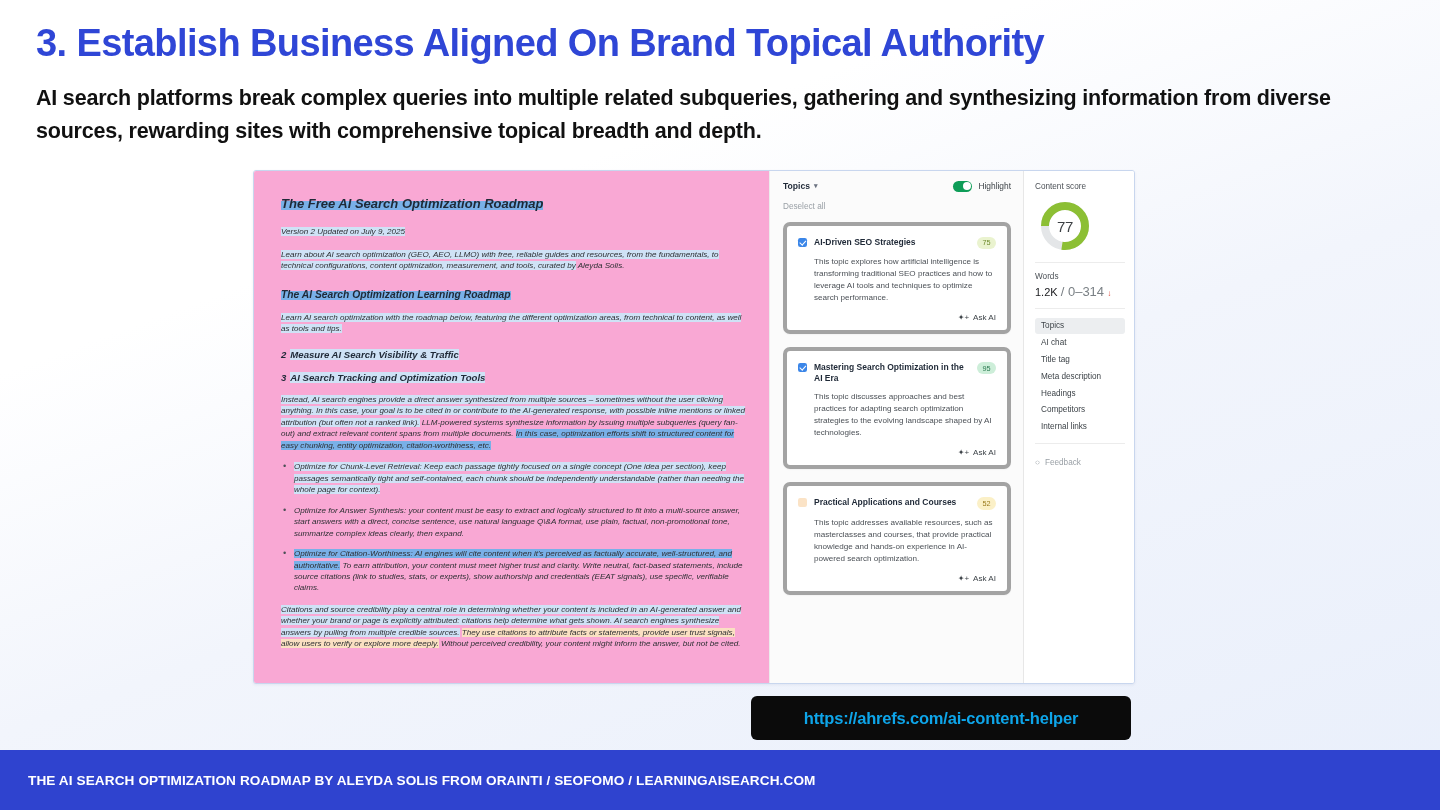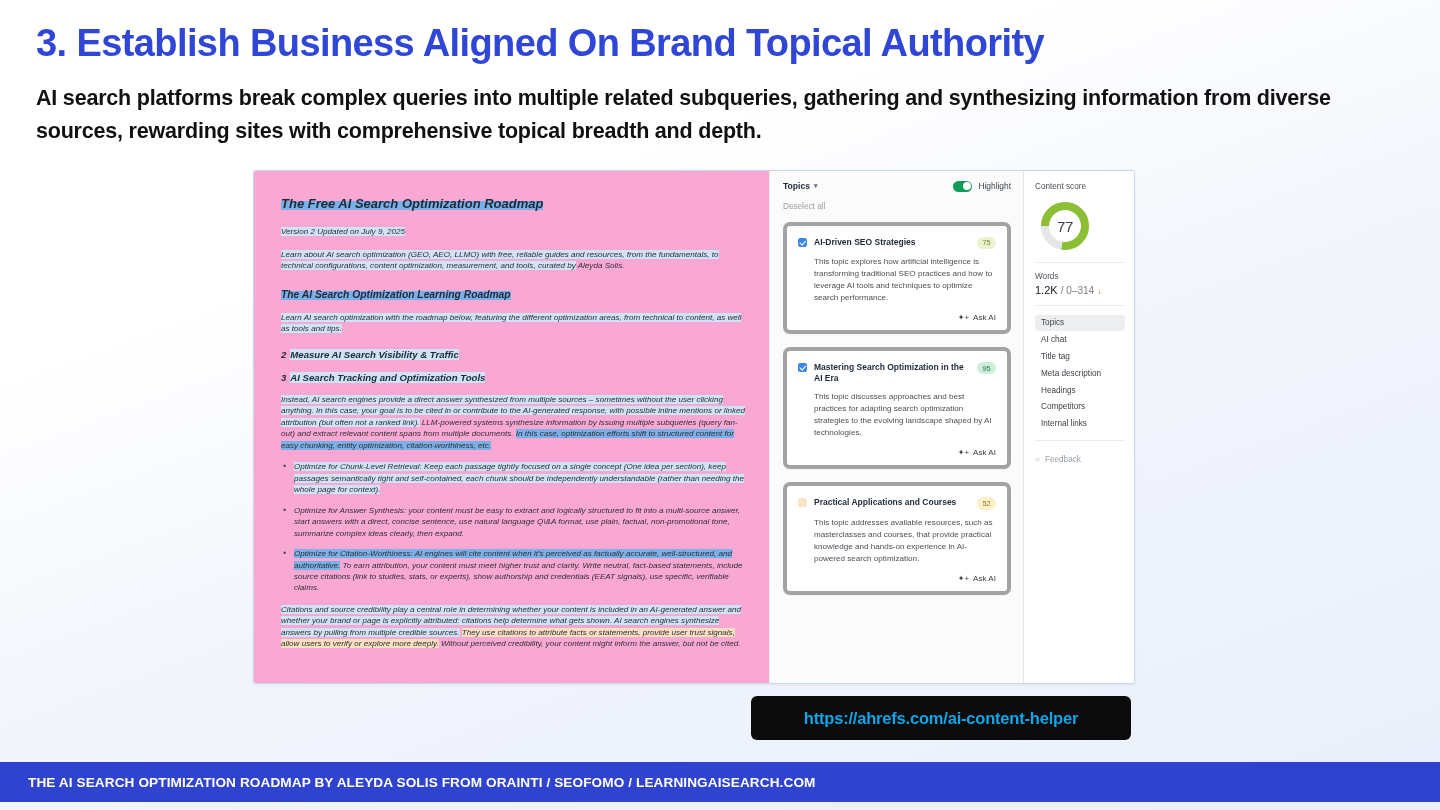--- a/index.html
+++ b/index.html
@@ -158,21 +158,21 @@
   .donut-wrap { display: flex; justify-content: flex-start; margin-bottom: 10px; padding-left:4px; }
   .donut { position: relative; width: 52px; height: 52px; }
   .donut svg { display:block; transform: rotate(-90deg); }
   .donut .val {
     position: absolute; inset: 0; display: flex; align-items: center; justify-content: center;
     font-size: 15px; color: #3c4043; letter-spacing: -0.3px;
   }
   .rail hr { border: 0; border-top: 1px solid #ececec; margin: 9px 0; }
   .words-label { font-size: 8.2px; color: #4b5056; margin-bottom: 3px; }
   .words-val { font-size: 11px; color: #202124; }
-  .words-val .range { font-size: 10px; color: #7a8085; }
+  .words-val .range { font-size: 13px; color: #7a8085; }
   .arrow-down { color: #e0483b; font-size: 8px; }
   .navlist { margin-top: 4px; }
   .navitem {
     font-size: 8.2px; color: #3d4348; padding: 3.4px 6px; border-radius: 3px;
     margin-bottom: 1px;
   }
   .navitem.active { background: #eceef0; }
   .feedback {
     margin-top: 14px; display: flex; align-items: center; gap: 5px;
     font-size: 8.2px; color: #9aa0a6;
@@ -183,21 +183,21 @@
     position: absolute; left: 751px; top: 696px;
     width: 380px; height: 44px;
     background: #0b0b0b; border-radius: 6px;
     display: flex; align-items: center; justify-content: center;
     color: #0ea5e9; font-size: 16.5px; font-weight: bold;
     letter-spacing: -0.2px;
   }
 
   
   .footer {
-    position: absolute; left: 0; bottom: 8px; width: 1440px; height: 40px;
+    position: absolute; left: 0; bottom: 0; width: 1440px; height: 60px;
     background: #2f43cf;
     display: flex; align-items: center;
   }
   .footer-text {
     margin-left: 28px; color: #ffffff;
     font-size: 13.6px; font-weight: bold; letter-spacing: 0.1px;
   }
 </style>
 </head>
 <body>

